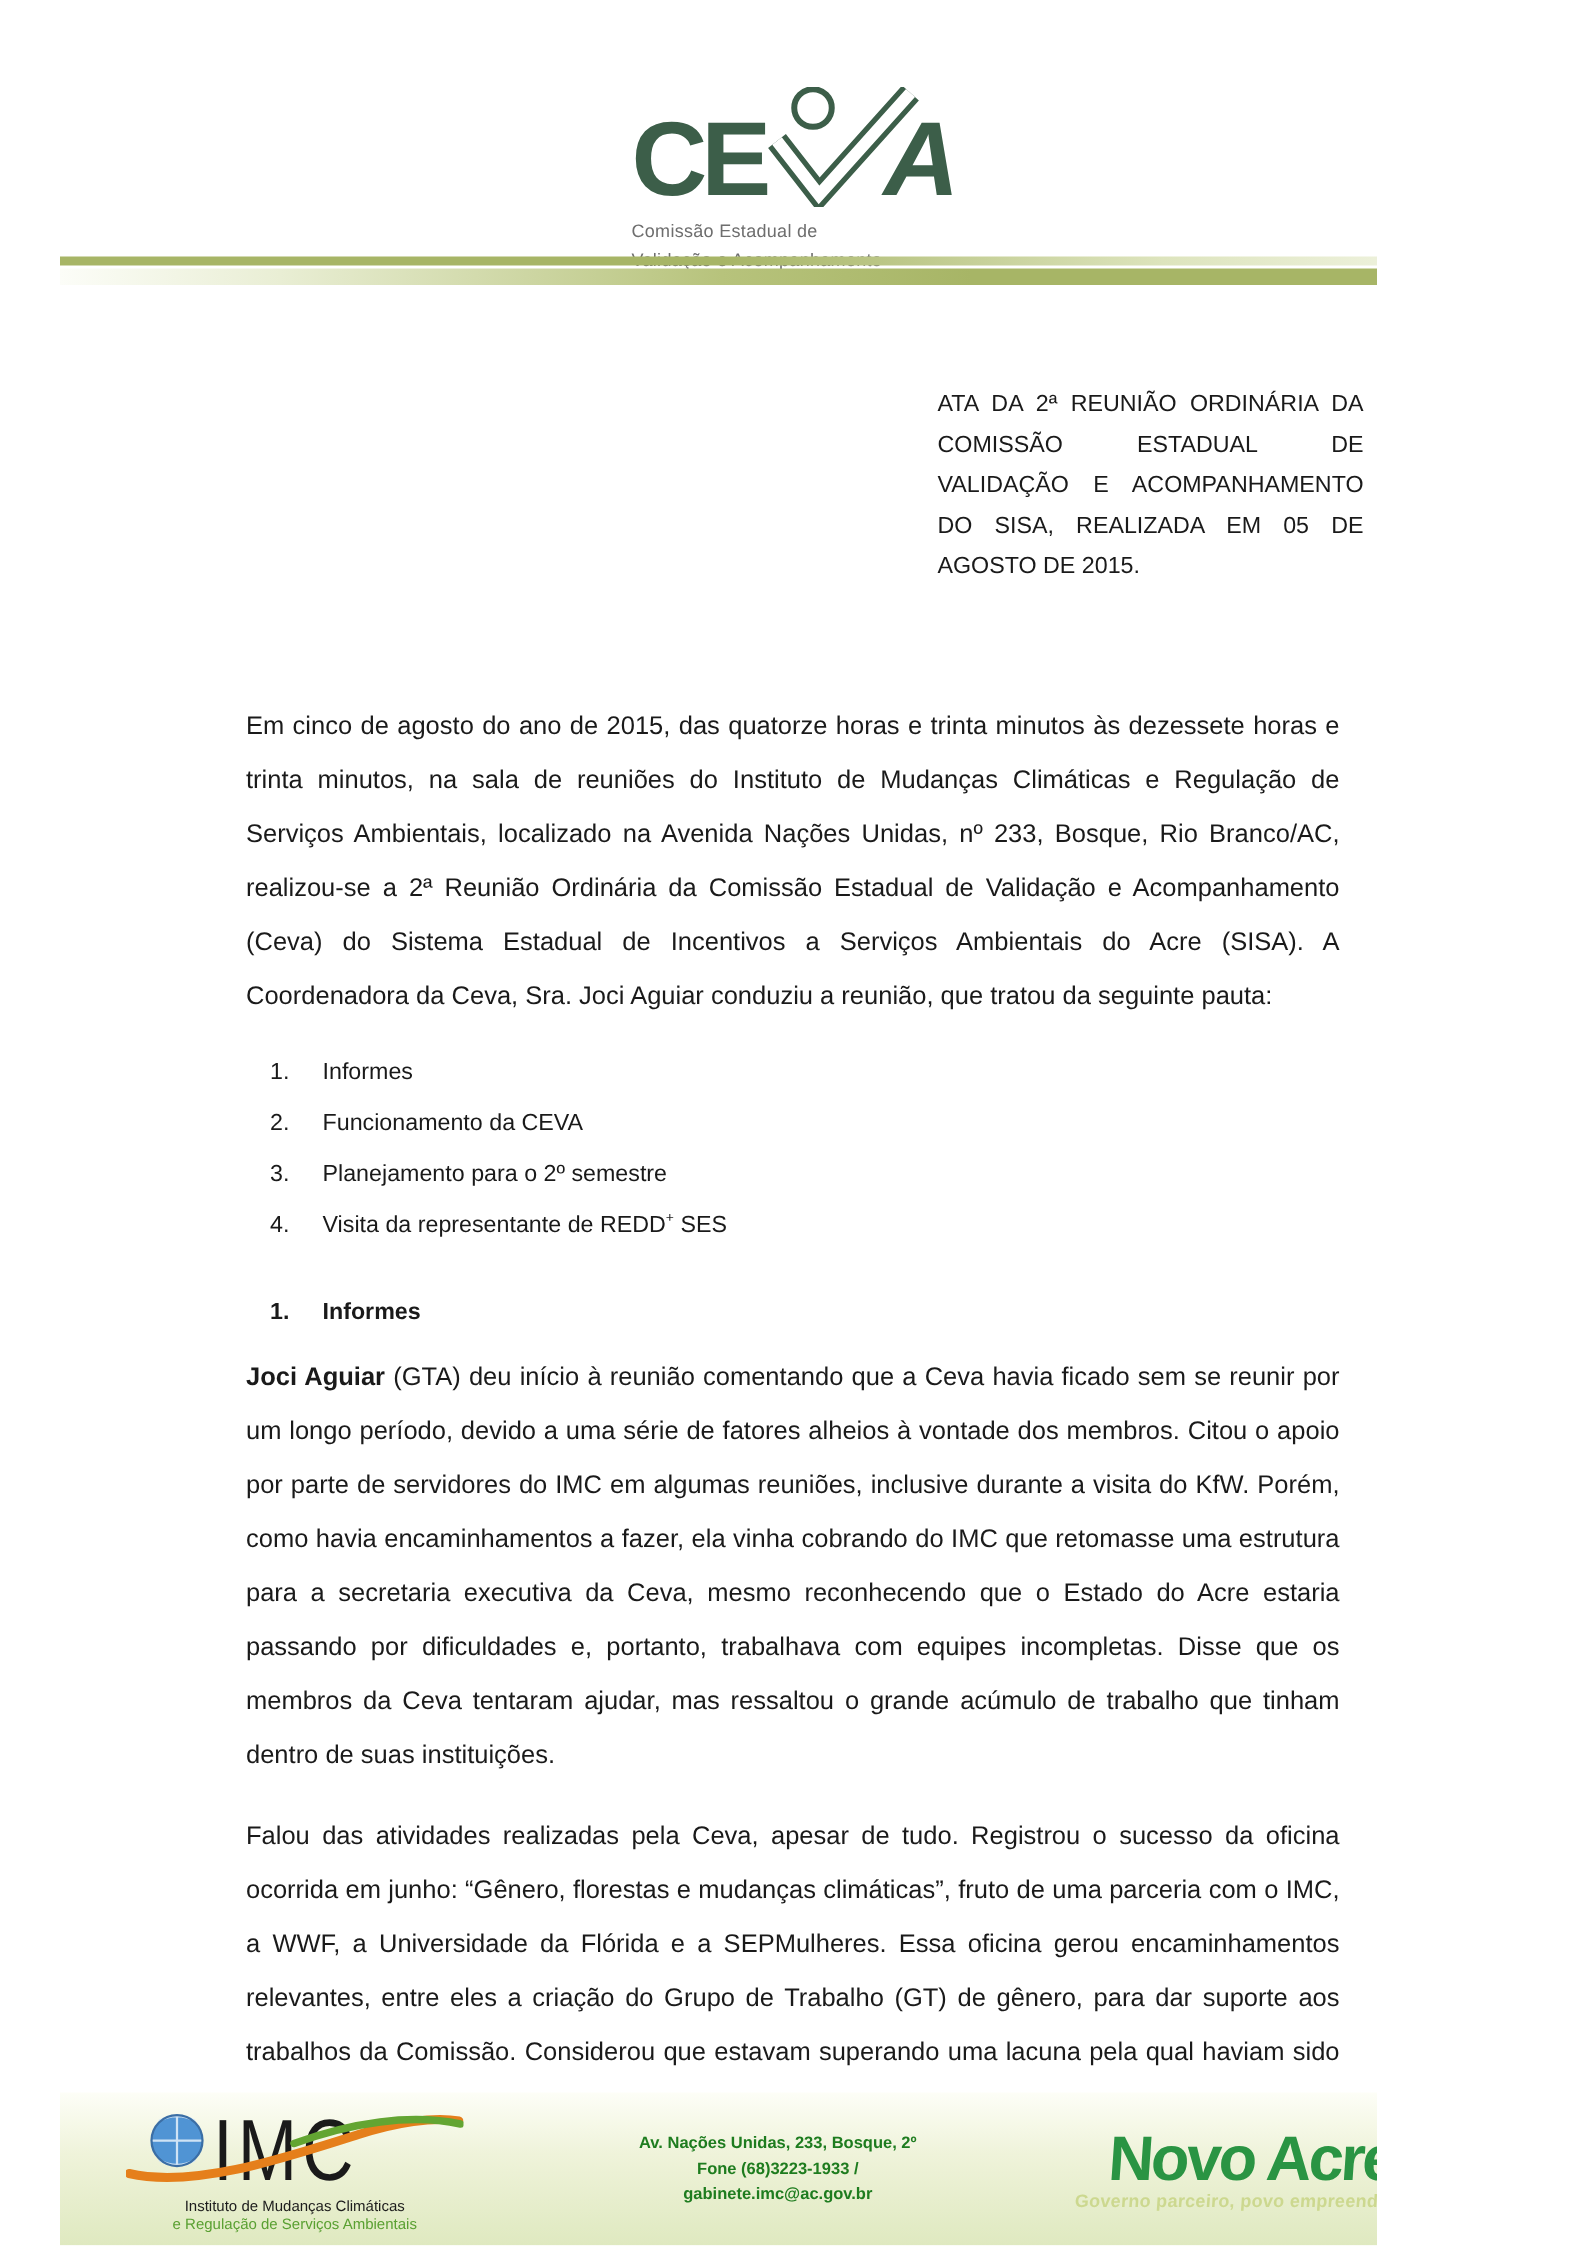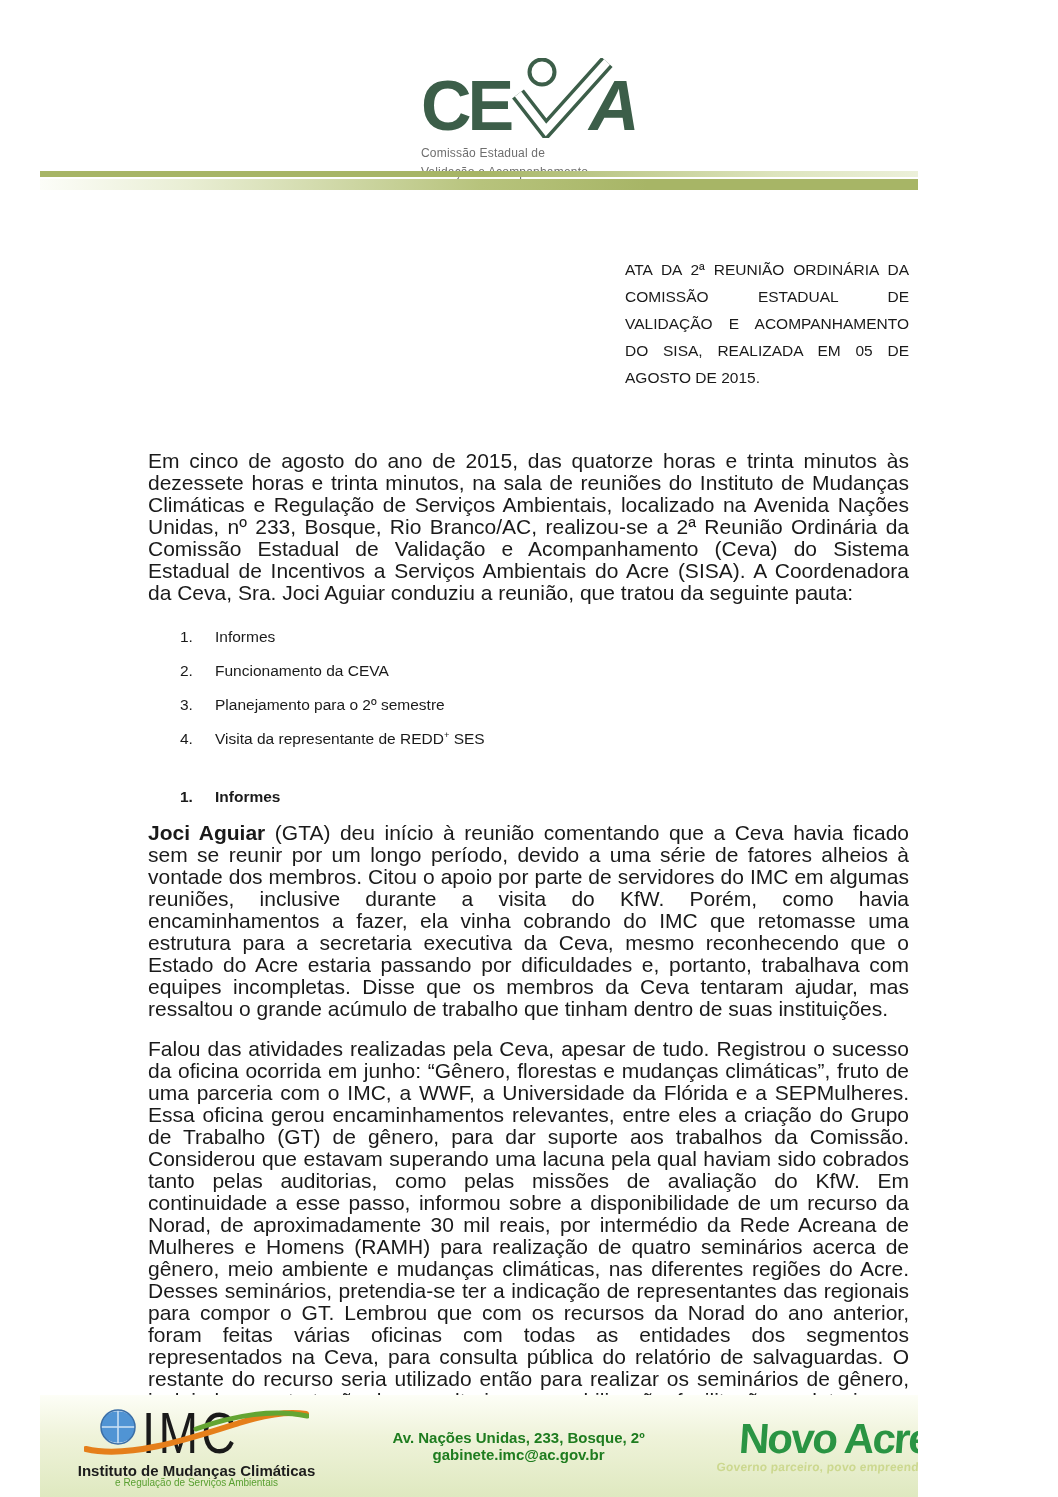--- a/index.html
+++ b/index.html
@@ -24,43 +24,43 @@
   }
 
   
   .title-block{
     position:absolute;top:256px;left:625px;width:284px;
     font-weight:normal;font-size:15.5px;line-height:27px;text-align:justify;
   }
 
   
   .content{position:absolute;top:450px;left:148px;width:761px;}
-  .para{margin:0;font-size:21px;line-height:22px;text-align:justify;}
+  .para{margin:16px;font-size:17px;line-height:36px;text-align:justify;}
   .agenda{list-style:none;margin:20px 0 0 0;padding:0;}
   .agenda-item{display:flex;margin:0 0 8.5px 32px;font-size:15.5px;line-height:25.5px;}
   .agenda-item .num{width:35px;flex:0 0 35px;}
   sup.redd-sup{font-size:60%;vertical-align:super;line-height:0;}
   .section-heading{display:flex;margin:32px 0 12px 32px;font-size:15.5px;line-height:26px;font-weight:bold;}
   .section-heading .num{width:35px;flex:0 0 35px;}
   .para.p2{margin-top:0;}
   .para.p3{margin-top:18px;}
   .lead-bold{font-weight:bold;}
 
   
   .page-footer{
     position:absolute;top:1395px;left:40px;width:970px;height:102px;
     background:linear-gradient(to bottom,#fdfef7 0%,#eff3da 40%,#dfe9c0 100%);
     display:flex;align-items:center;
   }
   .imc-block{margin-left:34px;width:245px;text-align:center;}
-  .imc-caption1{font-size:15px;font-weight:bold;color:#1c1c1c;line-height:12px;}
+  .imc-caption1{font-size:10px;font-weight:normal;color:#1c1c1c;line-height:12px;}
   .imc-caption2{font-size:10px;color:#5aa032;line-height:12px;}
   .address-block{
     flex:1;text-align:center;color:#1e7c1f;font-weight:bold;
-    font-size:15px;line-height:17px;
+    font-size:11px;line-height:17px;
   }
   .address-block span{display:block;}
   .novoacre-block{display:flex;align-items:center;margin-right:10px;}
   .novoacre-text{text-align:center;transform:skewX(-4deg);}
   .novoacre-name{font-size:42px;line-height:40px;font-weight:bold;letter-spacing:-2px;color:#2a9443;}
   .novoacre-tagline{font-size:12px;font-weight:bold;color:#ccd88f;margin-top:1px;letter-spacing:.2px;}
   .novoacre-flag{margin-left:4px;}
 </style>
 </head>
 <body>
@@ -134,20 +134,21 @@
         <circle cx="34" cy="24" r="17" fill="#5094d4"></circle>
         <path d="M17 24 h34 M34 7 v34 M22 11 a24 24 0 0 1 24 0 M22 37 a24 24 0 0 0 24 0" stroke="#cfe3f5" stroke-width="1.5" fill="none"></path>
         <circle cx="34" cy="24" r="17" fill="none" stroke="#3b6ea5" stroke-width="1.5"></circle>
       </svg>
       <div class="imc-caption1">Instituto de Mudanças Climáticas</div>
       <div class="imc-caption2">e Regulação de Serviços Ambientais</div>
     </div>
 
     <div class="address-block">
       <span>Av. Nações Unidas, 233, Bosque, 2º</span>
+      <span>Fone (68)3223-1933 /</span>
       <span>gabinete.imc@ac.gov.br</span>
     </div>
 
     <div class="novoacre-block">
       <div class="novoacre-text">
         <div class="novoacre-name">Novo Acre</div>
         <div class="novoacre-tagline">Governo parceiro, povo empreendedor.</div>
       </div>
       <svg class="novoacre-flag" width="46" height="80" viewBox="0 0 46 80">
         <rect x="0" y="0" width="46" height="80" rx="6" fill="#f9b233"></rect>

